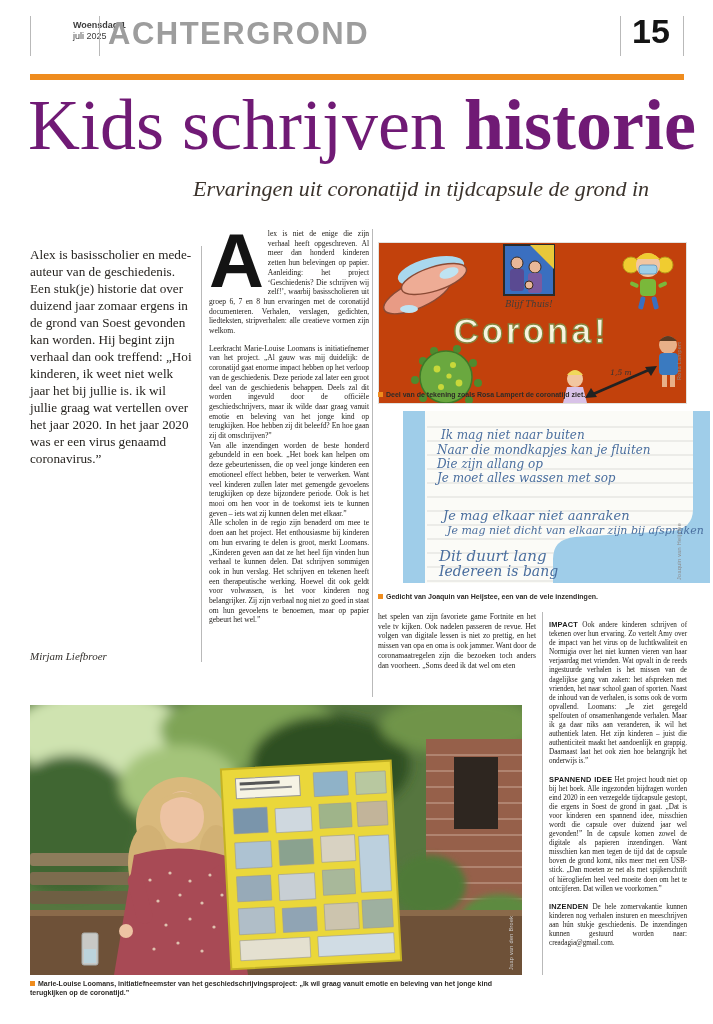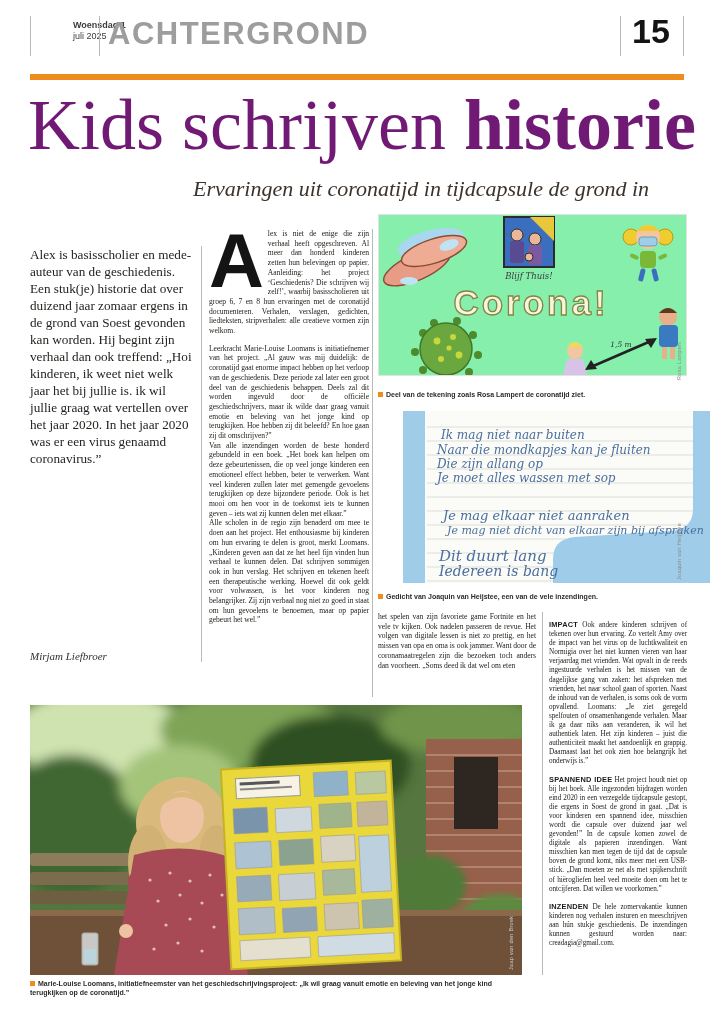--- a/index.html
+++ b/index.html
@@ -65,21 +65,21 @@
   <div class="vline" style="left:201px;top:246px;height:416px;"></div>
 
   <div class="abs bodycol" style="left:209px;top:229px;width:160px;">
     <p><span class="dropcap">A</span><span>lex is niet de enige die zijn verhaal heeft opgeschreven. Al meer dan honderd kinderen zetten hun belevingen op papier. Aanleiding: het project ‘Geschiedenis? Die schrijven wij zelf!’, waarbij basisscholieren uit groep 6, 7 en 8 hun ervaringen met de coronatijd documenteren. Verhalen, verslagen, gedichten, liedteksten, stripverhalen: alle creatieve vormen zijn welkom.</span></p>
     <p class="gap">Leerkracht Marie-Louise Loomans is initiatiefnemer van het project. „Al gauw was mij duidelijk: de coronatijd gaat enorme impact hebben op het verloop van de geschiedenis. Deze periode zal later een groot deel van de geschiedenis behappen. Deels zal dit worden ingevuld door de officiële geschiedschrijvers, maar ik wilde daar graag vanuit emotie en beleving van het jonge kind op terugkijken. Hoe hebben zij dit beleefd? En hoe gaan zij dit omschrijven?”</p>
     <p>Van alle inzendingen worden de beste honderd gebundeld in een boek. „Het boek kan helpen om deze gebeurtenissen, die op veel jonge kinderen een emotioneel effect hebben, beter te verwerken. Want veel kinderen zullen later met gemengde gevoelens terugkijken op deze bijzondere periode. Ook is het mooi om hen voor in de toekomst iets te kunnen geven – iets wat zij kunnen delen met elkaar.”</p>
     <p>Alle scholen in de regio zijn benaderd om mee te doen aan het project. Het enthousiasme bij kinderen om hun ervaring te delen is groot, merkt Loomans. „Kinderen geven aan dat ze het heel fijn vinden hun verhaal te kunnen delen. Dat schrijven sommigen ook in hun verslag. Het schrijven en tekenen heeft een therapeutische werking. Hoewel dit ook geldt voor volwassen, is het voor kinderen nog belangrijker. Zij zijn verbaal nog niet zo goed in staat om hun gevoelens te benoemen, maar op papier gebeurt het wel.”</p>
   </div>
   <div class="vline" style="left:372px;top:229px;height:468px;"></div>
 
-  <div class="imgbox" style="left:378px;top:214px;width:307px;height:160px;background:#86efac;border:1px solid #e2e2de;">
+  <div class="imgbox" style="left:378px;top:242px;width:307px;height:160px;background:#c2410c;border:1px solid #e2e2de;">
     <svg width="307" height="160" viewBox="0 0 307 160">
 
       <g>
         <ellipse cx="52" cy="28" rx="34" ry="13" fill="#a9d8ee" transform="rotate(-14 52 28)"></ellipse>
         <ellipse cx="38" cy="52" rx="36" ry="13" fill="#e89b85" stroke="#8a4a35" stroke-width="1.4" transform="rotate(-24 38 52)"></ellipse>
         <ellipse cx="55" cy="36" rx="34" ry="12" fill="#eeac95" stroke="#8a4a35" stroke-width="1.4" transform="rotate(-18 55 36)"></ellipse>
         <ellipse cx="70" cy="30" rx="10" ry="5" fill="#bfe3f2" transform="rotate(-20 70 30)"></ellipse>
         <ellipse cx="30" cy="66" rx="9" ry="4" fill="#bfe3f2"></ellipse>
       </g>
 

